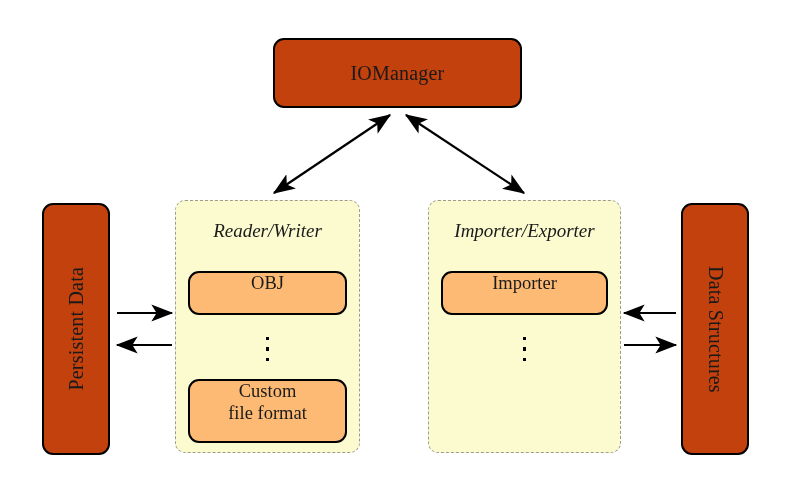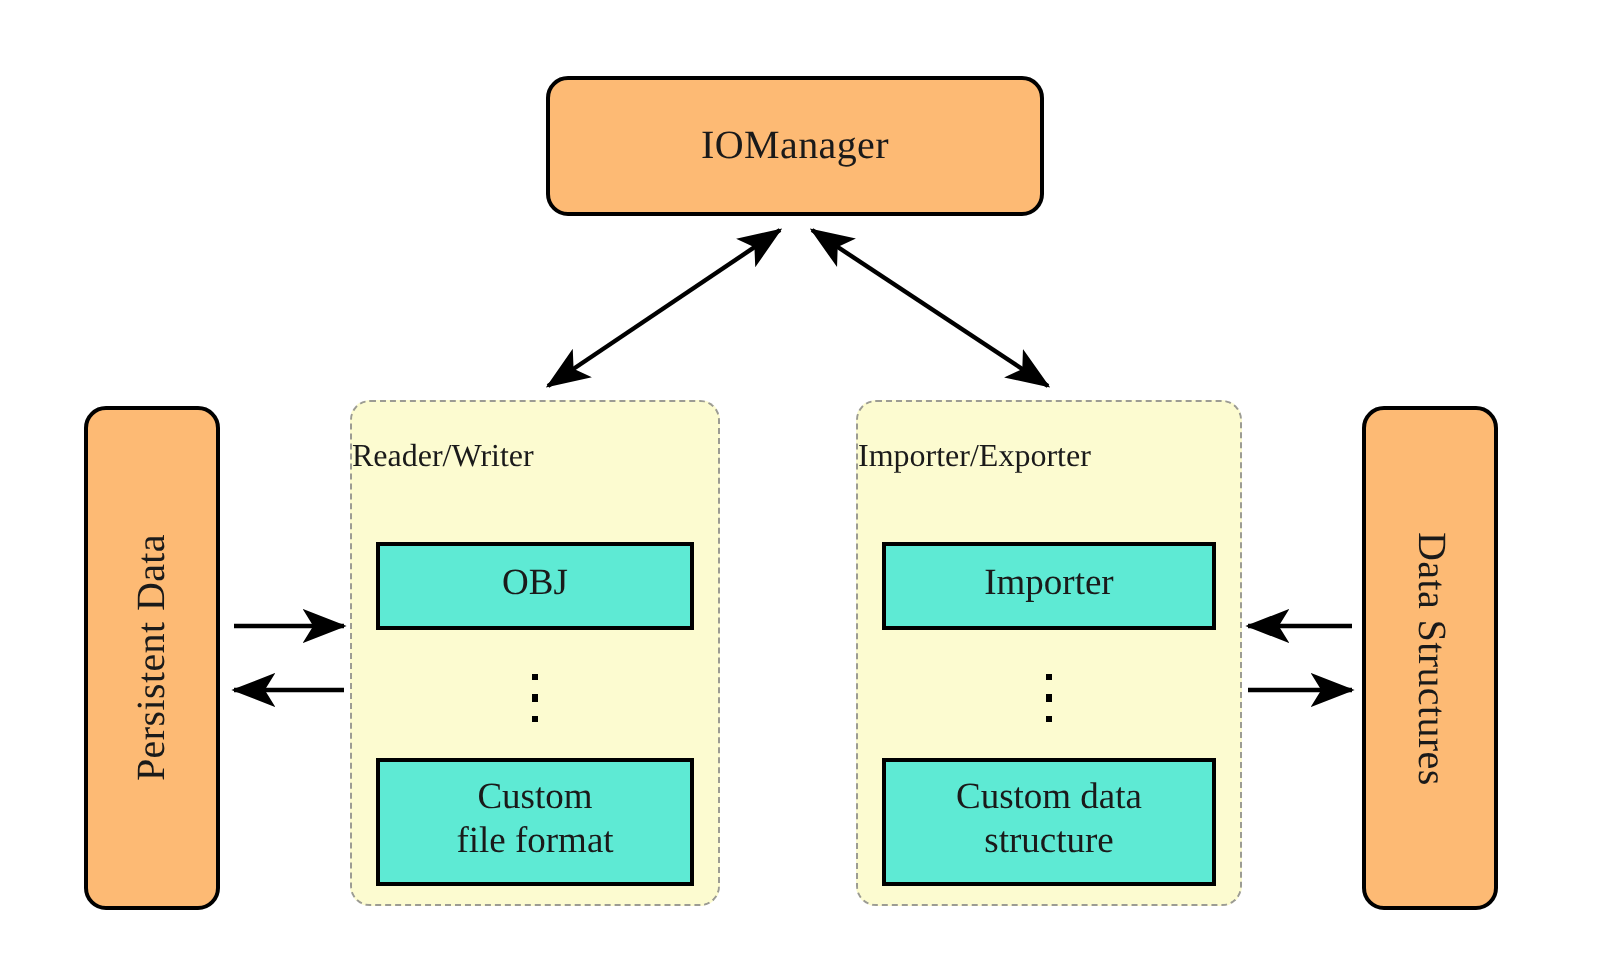--- a/index.html
+++ b/index.html
@@ -16,21 +16,21 @@
     font-family: "Liberation Serif", "DejaVu Serif", serif;
     color: #1a1a1a;
   }
 
   
   .node {
     position: absolute;
     box-sizing: border-box;
     border: 2.6px solid #000000;
     border-radius: 11px;
-    background: #fdba74;
+    background: #c2410c;
     display: flex;
     align-items: center;
     justify-content: center;
     text-align: center;
   }
   .node-label {
     font-size: 20px;
     line-height: 1.15;
     letter-spacing: 0.2px;
     white-space: pre-line;
@@ -78,36 +78,37 @@
   #panel-importer-exporter {
     left: 428px;
     width: 193px;
     padding-left: 36px;
   }
   .panel-title {
     position: absolute;
     top: 19px;
     left: 0;
     right: 0;
-    text-align: left;
-    font-size: 16px;
+    text-align: center;
+    font-size: 19px;
     white-space: nowrap;
+    font-style: italic;
   }
 
   
   .inner-box {
     position: absolute;
     box-sizing: border-box;
     border: 2.6px solid #000000;
-    border-radius: 0;
-    background: #5eead4;
+    border-radius: 11px;
+    background: #fdba74;
     left: 12px;
     right: 12px;
     display: flex;
-    align-items: center;
+    align-items: flex-start;
     justify-content: center;
     text-align: center;
   }
   .inner-box .inner-label {
     font-size: 18.5px;
     line-height: 1.18;
     white-space: pre-line;
   }
   .item-top {
     top: 70px;
@@ -213,19 +214,15 @@
     <div class="inner-box item-top">
       <span class="inner-label">Importer</span>
     </div>
 
     <div class="vdots">
       <span></span>
       <span></span>
       <span></span>
     </div>
 
-    <div class="inner-box item-bottom">
-      <span class="inner-label">Custom data
-structure</span>
-    </div>
   </div>
 
 </div>
 
 </body></html>

